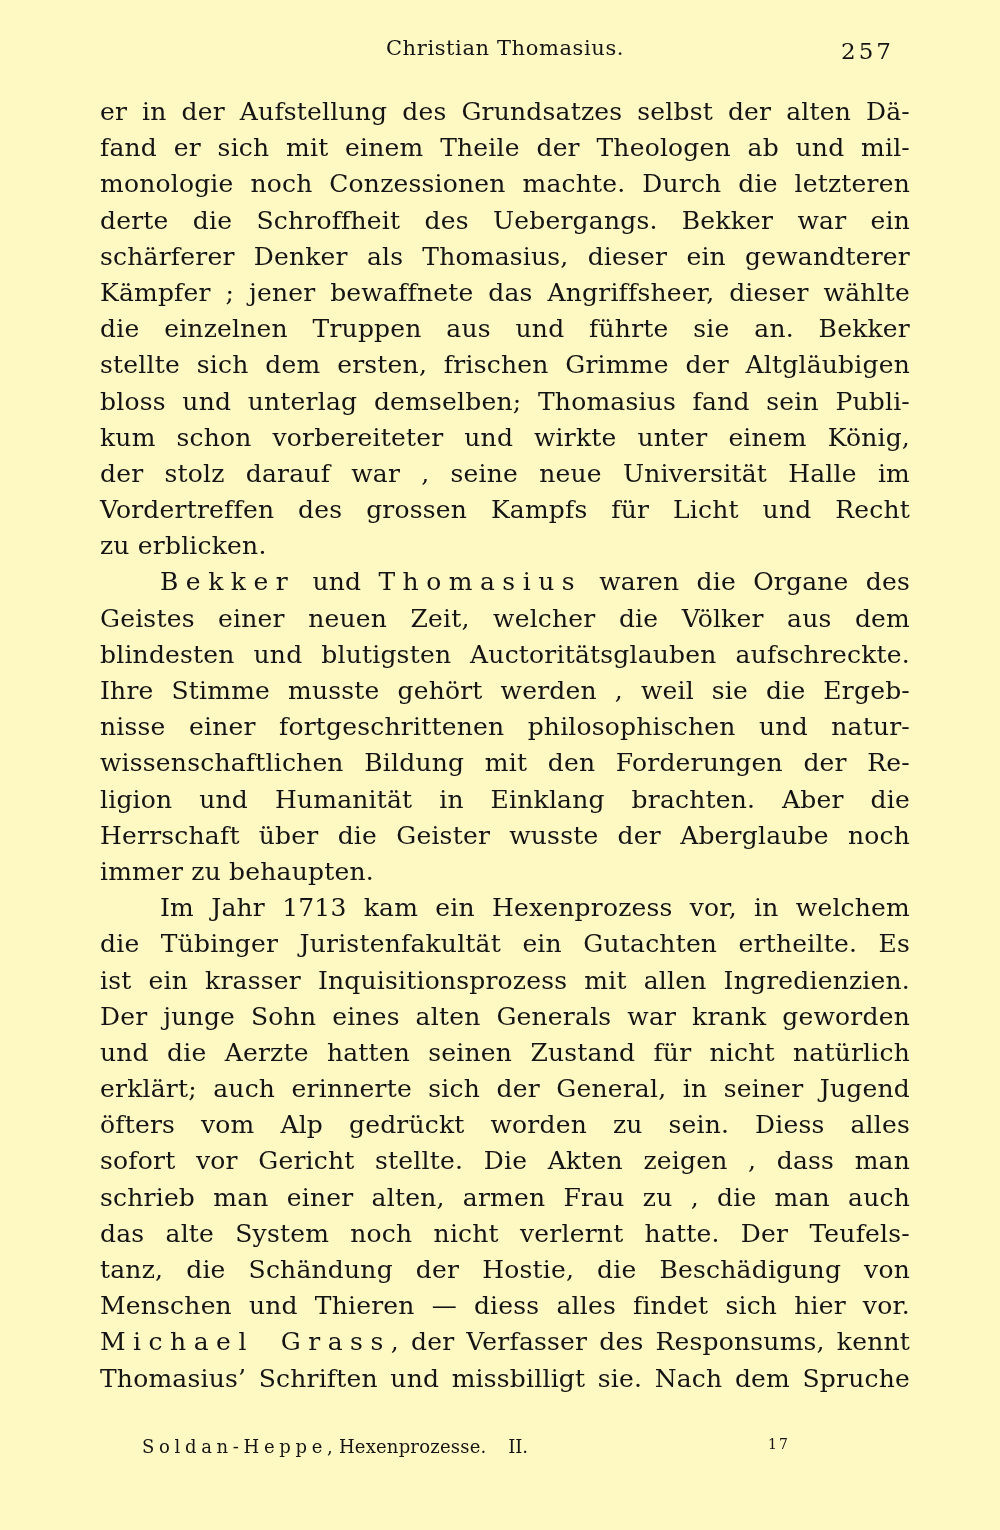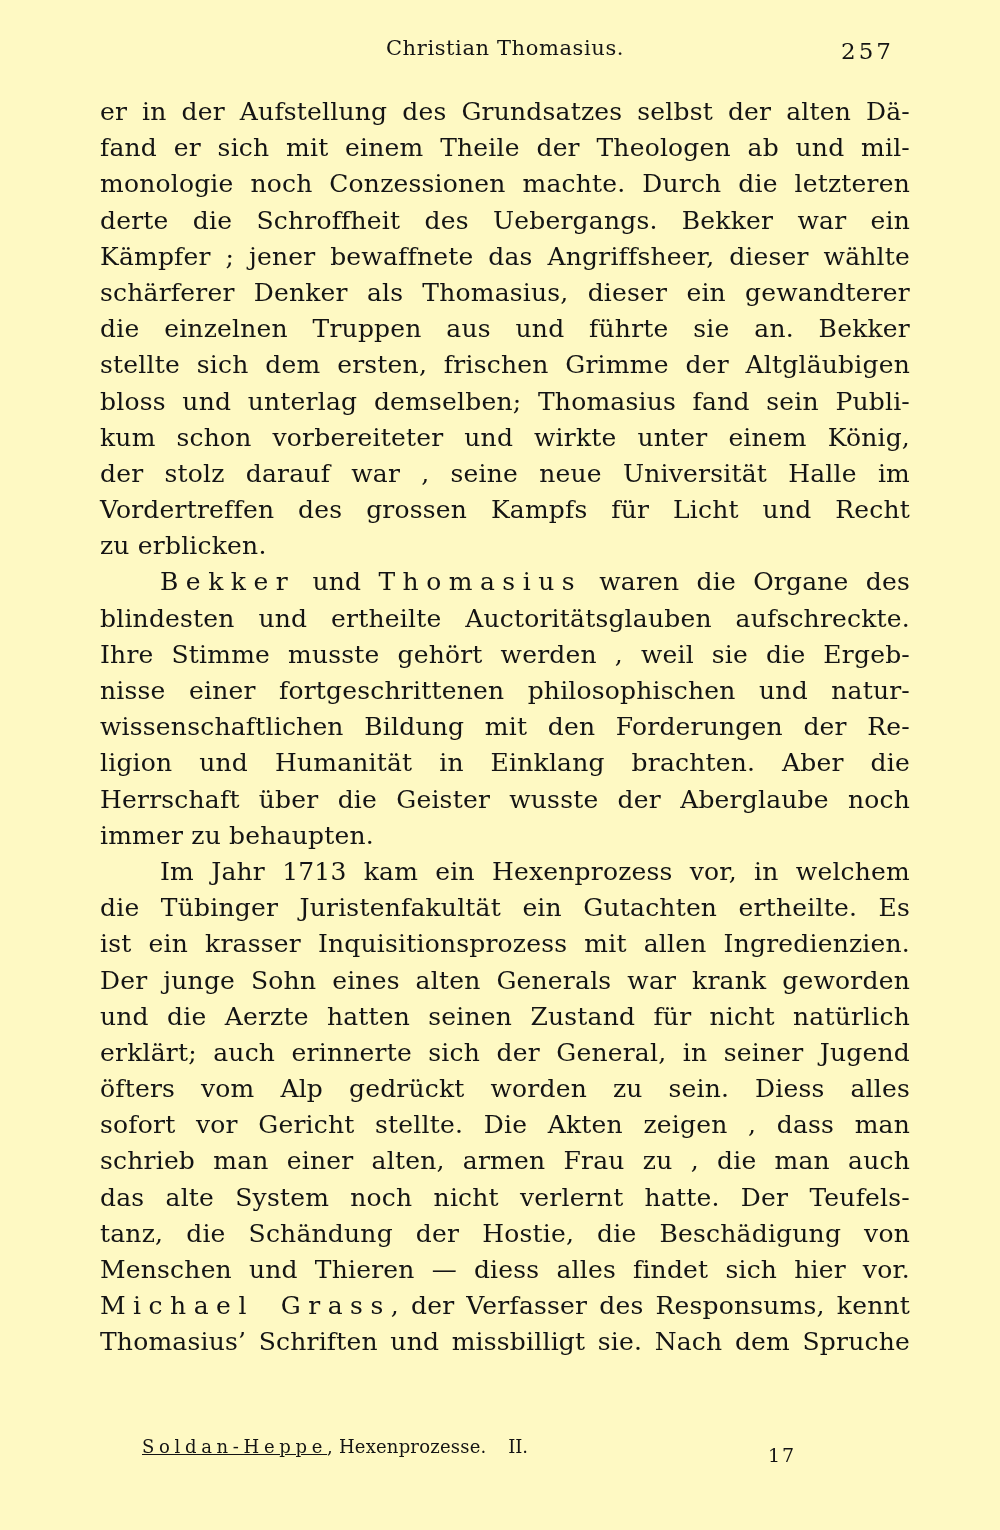--- a/index.html
+++ b/index.html
@@ -57,55 +57,56 @@
     top: 1436px;
     left: 100px;
     width: 810px;
     height: 30px;
     font-size: 18px;
   }
   .colophon {
     margin-left: 42px;
     letter-spacing: 0.2px;
   }
-  .colophon .sperr { letter-spacing: 0.26em; text-decoration: underline; }
+  .colophon .sperr { letter-spacing: 0.26em; }
   .volume { margin-left: 16px; }
   .sheet-sig {
     position: absolute;
     left: 668px;
-    top: 8px;
-    font-size: 19px;
+    top: 0;
+    font-size: 14px;
     letter-spacing: 2px;
   }
 </style>
 </head>
 <body>
 
 <div class="page">
   <div class="header">
     <div class="running-title">Christian Thomasius.</div>
     <div class="page-number">257</div>
   </div>
 
   <div class="text-block">
       <div class="line">er in der Aufstellung des Grundsatzes selbst der alten Dä-</div>
       <div class="line">fand er sich mit einem Theile der Theologen ab und mil-</div>
       <div class="line">monologie noch Conzessionen machte. Durch die letzteren</div>
       <div class="line">derte die Schroffheit des Uebergangs. Bekker war ein</div>
+      <div class="line">schärferer Denker als Thomasius, dieser ein gewandterer</div>
       <div class="line">Kämpfer ; jener bewaffnete das Angriffsheer, dieser wählte</div>
-      <div class="line">schärferer Denker als Thomasius, dieser ein gewandterer</div>
       <div class="line">die einzelnen Truppen aus und führte sie an. Bekker</div>
       <div class="line">stellte sich dem ersten, frischen Grimme der Altgläubigen</div>
       <div class="line">bloss und unterlag demselben; Thomasius fand sein Publi-</div>
       <div class="line">kum schon vorbereiteter und wirkte unter einem König,</div>
       <div class="line">der stolz darauf war , seine neue Universität Halle im</div>
       <div class="line">Vordertreffen des grossen Kampfs für Licht und Recht</div>
       <div class="line endline">zu erblicken.</div>
       <div class="line indent"><span class="sperr">Bekker</span> und <span class="sperr">Thomasius</span> waren die Organe des</div>
-      <div class="line">blindesten und ertheilte Auctoritätsglauben aufschreckte.</div>
+      <div class="line">Geistes einer neuen Zeit, welcher die Völker aus dem</div>
+      <div class="line">blindesten und blutigsten Auctoritätsglauben aufschreckte.</div>
       <div class="line">Ihre Stimme musste gehört werden , weil sie die Ergeb-</div>
       <div class="line">nisse einer fortgeschrittenen philosophischen und natur-</div>
       <div class="line">wissenschaftlichen Bildung mit den Forderungen der Re-</div>
       <div class="line">ligion und Humanität in Einklang brachten. Aber die</div>
       <div class="line">Herrschaft über die Geister wusste der Aberglaube noch</div>
       <div class="line endline">immer zu behaupten.</div>
       <div class="line indent">Im Jahr 1713 kam ein Hexenprozess vor, in welchem</div>
       <div class="line">die Tübinger Juristenfakultät ein Gutachten ertheilte. Es</div>
       <div class="line">ist ein krasser Inquisitionsprozess mit allen Ingredienzien.</div>
       <div class="line">Der junge Sohn eines alten Generals war krank geworden</div>

